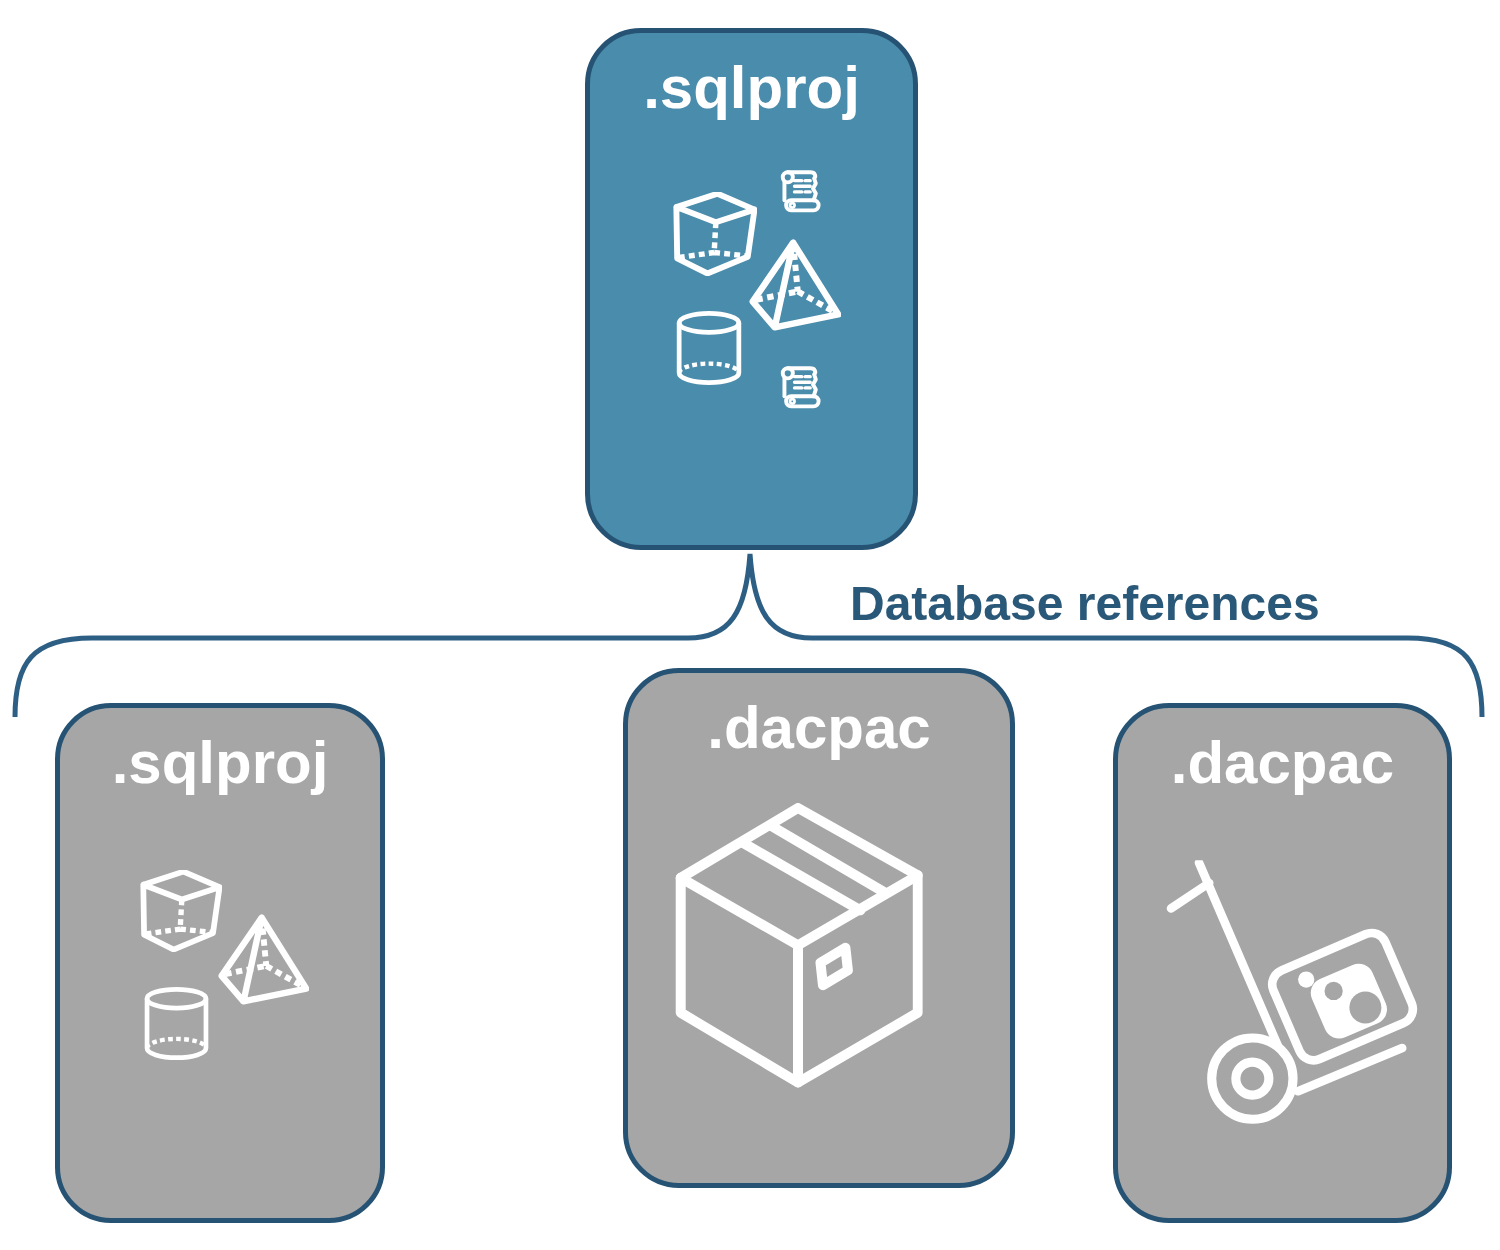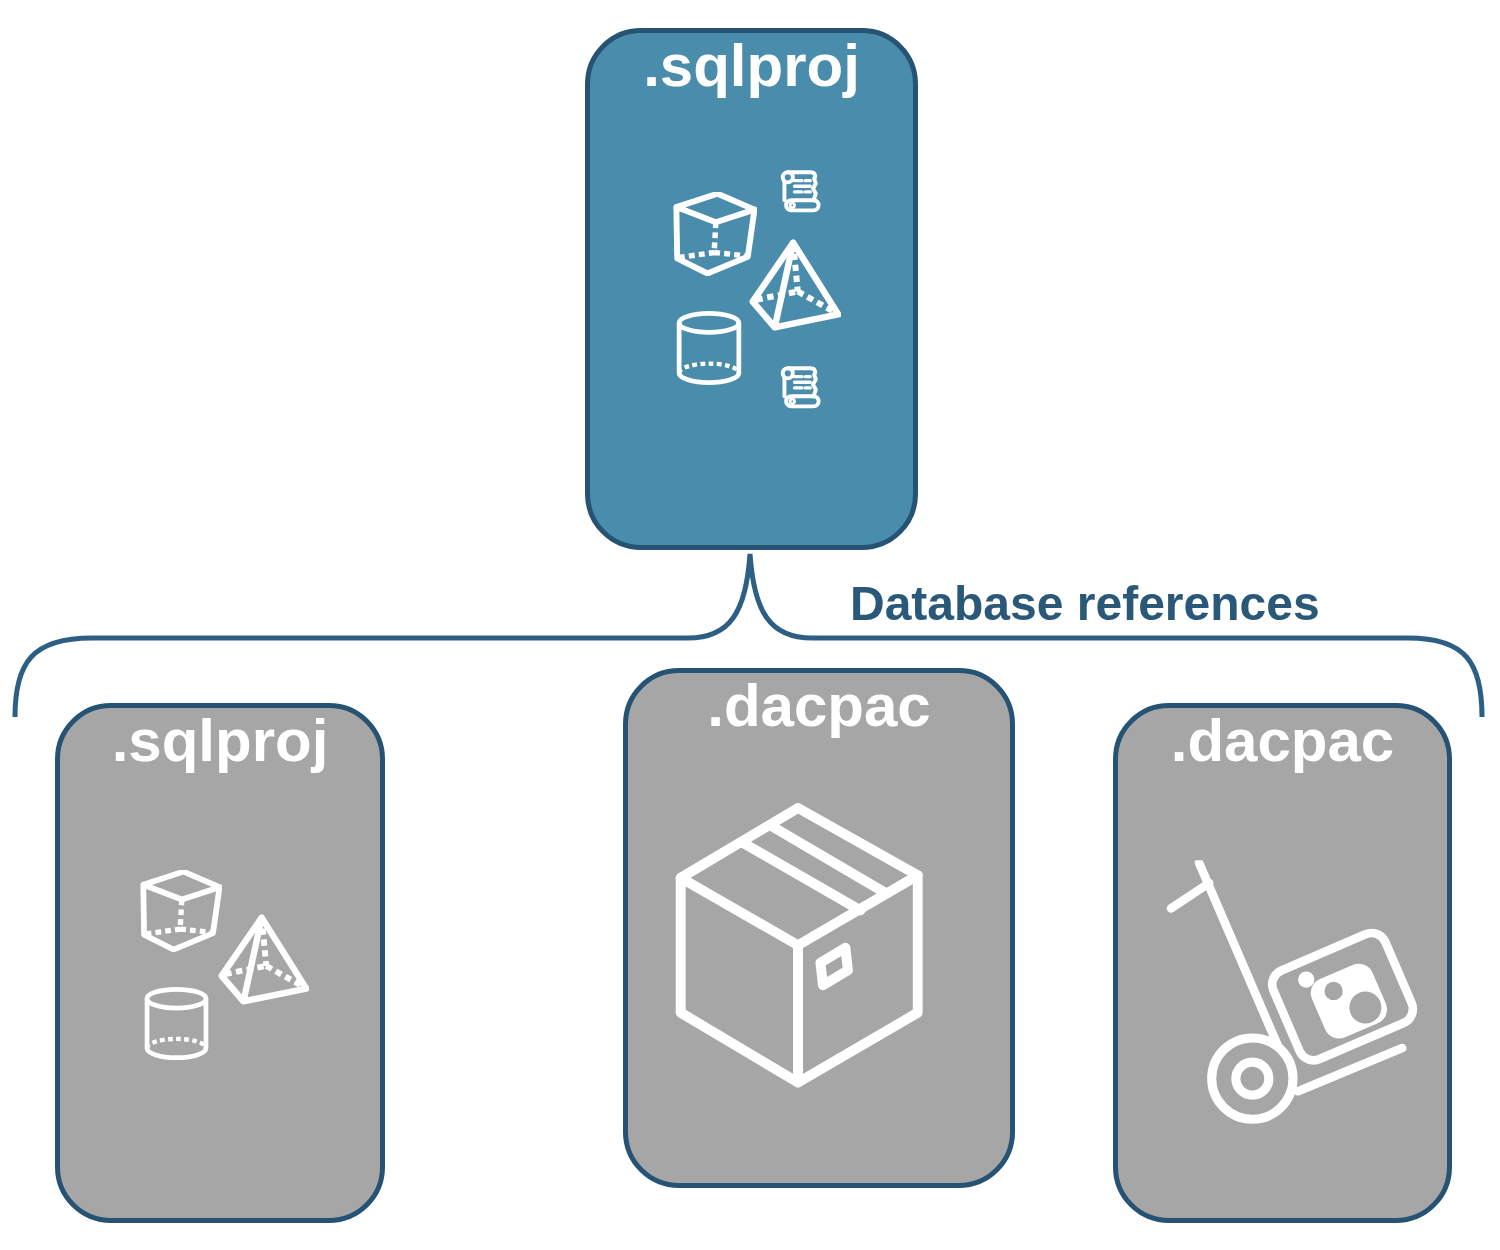--- a/index.html
+++ b/index.html
@@ -17,20 +17,21 @@
   }
   .card{
     position:absolute;box-sizing:border-box;
     border:5px solid var(--border-navy);
     border-radius:56px;
   }
   .card-blue{background:var(--card-blue);}
   .card-gray{background:var(--card-gray);}
   .card-title{
     display:block;text-align:center;
+    padding-top:22px;
     font-size:60px;font-weight:700;color:var(--icon-white);
     letter-spacing:0px;line-height:1.1;
     user-select:none;
   }
   .icon{position:absolute;}
   .brace-layer{position:absolute;left:0;top:0;width:1500px;height:1250px;pointer-events:none;}
   .connector-label{
     position:absolute;left:810px;top:576px;
     font-size:48px;font-weight:700;color:var(--label-text);
     white-space:nowrap;user-select:none;margin-left:40px;

